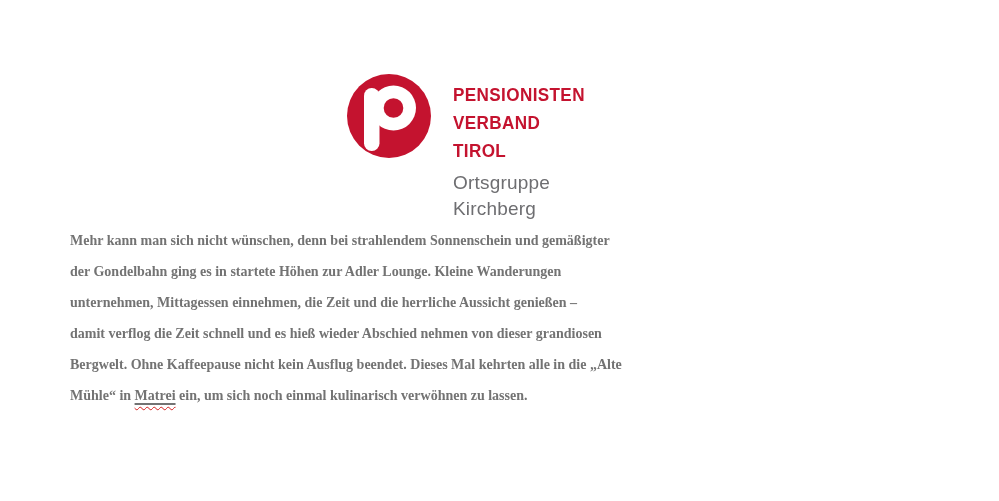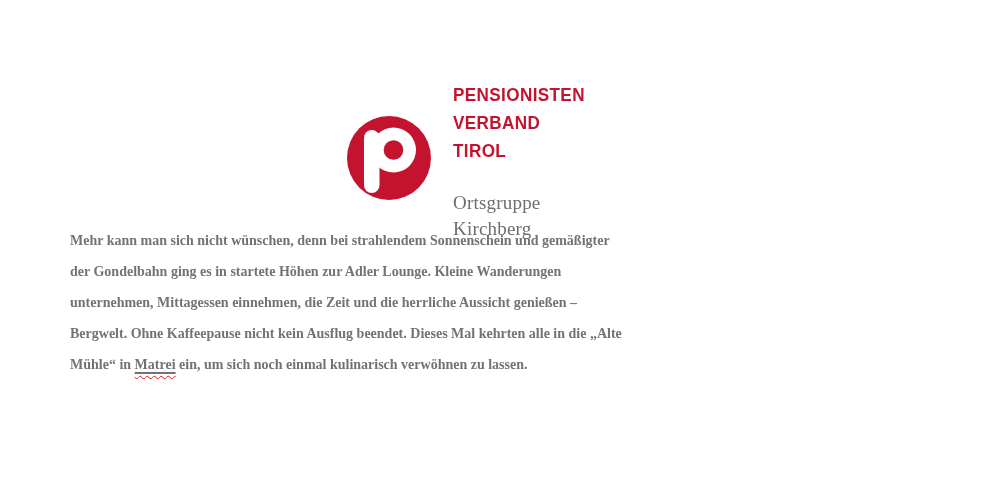--- a/index.html
+++ b/index.html
@@ -13,43 +13,42 @@
     position: relative;
     width: 999px; height: 501px;
     background: #ffffff;
   }
 
   
   .logo {
     position: absolute;
     left: 347px; top: 74px;
     display: flex;
-    align-items: center;
+    align-items: flex-start;
   }
   .logo-mark {
     width: 84px; height: 84px;
     flex: 0 0 auto;
   }
   .logo-text {
     margin-left: 22px;
     padding-top: 7px;
   }
   .org-line {
     font-weight: bold;
     font-size: 18px;
     line-height: 28px;
     letter-spacing: 0.4px;
     color: #C4132F;
     transform: scaleX(0.95);
     transform-origin: left center;
     white-space: nowrap;
   }
   .logo-sub {
-    margin-top: 25px;
-    font-family: Liberation Serif, serif;
+    margin-top: 5px;
   }
   .sub-line {
     font-size: 19px;
     line-height: 26px;
     color: #6E6E71;
     letter-spacing: 0.2px;
     white-space: nowrap;
   }
 
   
@@ -100,17 +99,18 @@
         <div class="sub-line">Ortsgruppe</div>
         <div class="sub-line">Kirchberg</div>
       </div>
     </div>
   </div>
 
   <div class="article">
     <div class="tline">Mehr kann man sich nicht wünschen, denn bei strahlendem Sonnenschein und gemäßigter</div>
     <div class="tline">der Gondelbahn ging es in startete Höhen zur Adler Lounge. Kleine Wanderungen</div>
     <div class="tline">unternehmen, Mittagessen einnehmen, die Zeit und die herrliche Aussicht genießen –</div>
+    <div class="tline">damit verflog die Zeit schnell und es hieß wieder Abschied nehmen von dieser grandiosen</div>
     <div class="tline">Bergwelt. Ohne Kaffeepause nicht kein Ausflug beendet. Dieses Mal kehrten alle in die „Alte</div>
     <div class="tline"><span>Mühle“ in </span><span class="u"><span class="sq">Matrei</span></span><span> ein, um sich noch einmal kulinarisch verwöhnen zu lassen.</span></div>
   </div>
 
 </div>
 
 </body></html>

